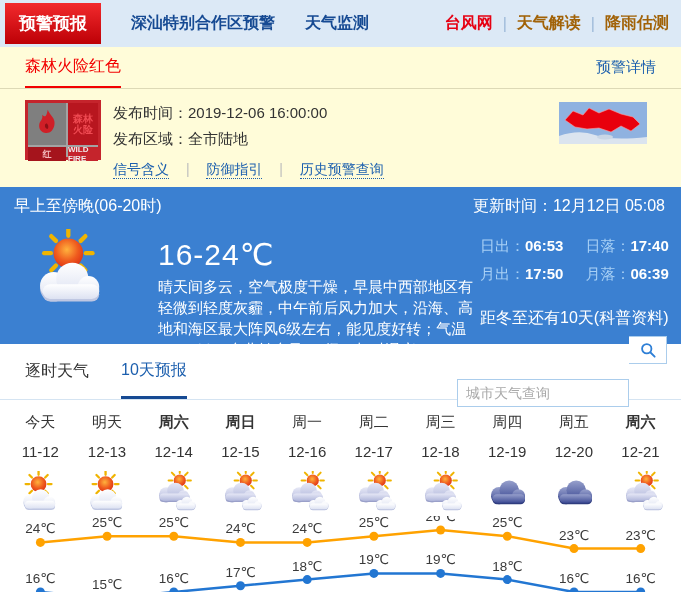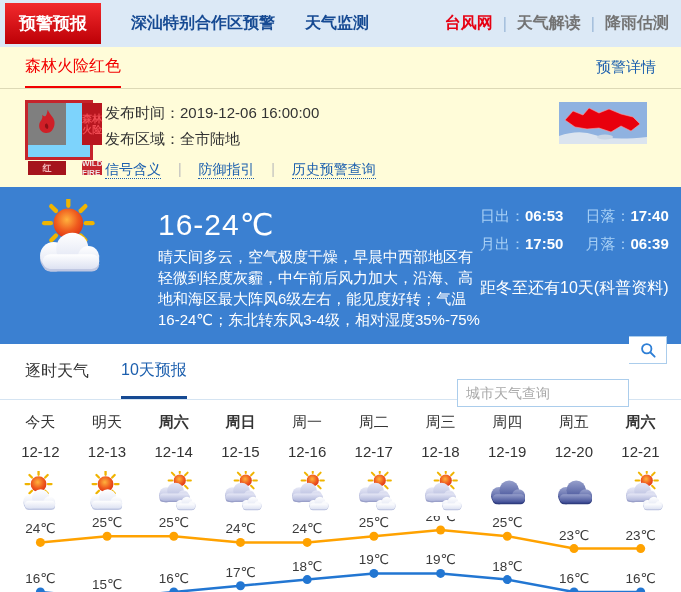--- a/index.html
+++ b/index.html
@@ -6,33 +6,33 @@
   body { font-family:"Liberation Sans","DejaVu Sans",sans-serif; background:#f4f4f4; }
   .page { width:681px; height:592px; background:#fff; overflow:hidden; position:relative; }
 
   
   .topnav { height:47px; background:#dce9f6; display:flex; align-items:center; }
   .nav-btn { margin:5px 0 5px 5px; padding:9px 14px; background:linear-gradient(180deg,#f22a2d,#bd0006);
              color:#fff; font-size:17px; font-weight:bold; cursor:pointer; }
   .nav-link { margin-left:30px; color:#164a93; font-size:16px; font-weight:bold; cursor:pointer; text-decoration:none; }
   .nav-right { margin-left:auto; margin-right:12px; display:flex; align-items:center; font-size:16px; font-weight:bold; }
   .nav-right .sep { color:#9db9d8; margin:0 10px; font-weight:normal; }
-  .nav-right .r-link { color:#737373; cursor:pointer; }
+  .nav-right .r-link { color:#a16207; cursor:pointer; }
   .nav-right .r-link.hot { color:#e60012; }
 
   
   .warnbar { height:42px; background:#fffcd9; display:flex; align-items:center; border-bottom:1px solid #ddd9b6; }
   .warn-tab { margin-left:25px; color:#f20000; font-size:16px; height:100%; display:flex; align-items:center;
               border-bottom:2px solid #f20000; cursor:pointer; }
   .warn-detail-link { margin-left:auto; margin-right:25px; color:#1c5fae; font-size:15px; cursor:pointer; }
 
   
   .warnsec { height:98px; background:#fffcd9; display:flex; padding:11px 18px 0 25px; }
-  .fire-icon { width:68px; height:60px; background:#7dd3fc; border:3px solid #c5242c; flex:none;
-               display:grid; grid-template-columns:38px 1fr; grid-template-rows:42px 14px; gap:16px; }
+  .fire-icon { width:76px; height:60px; background:#a3a3a3; border:3px solid #c5242c; flex:none;
+               display:grid; grid-template-columns:38px 1fr; grid-template-rows:42px 14px; gap:2px; }
   .fi-flame { background:#7f7f7f; display:flex; align-items:center; justify-content:center; }
   .fi-cn { display:flex; flex-direction:column; align-items:center; justify-content:center;
            font-size:10px; font-weight:bold; color:#ef4a52; line-height:11px; background:#b8161f; }
   .fi-red { background:#a5141c; color:#f4b9bc; font-size:9px; font-weight:bold; display:flex; align-items:center; justify-content:center; }
   .fi-en { background:#c5242c; color:#efe9e9; font-size:8px; font-weight:bold; display:flex; align-items:center; justify-content:center; }
   .warn-mid { margin-left:12px; }
   .warn-row { font-size:15px; color:#333; line-height:26px; }
   .warn-links { margin-top:9px; font-size:14px; }
   .warn-links a { color:#1c5fae; text-decoration:none; border-bottom:1px dotted #1c5fae; padding-bottom:1px; cursor:pointer; }
   .warn-links .sep { color:#bdbdbd; margin:0 13px; }
@@ -152,20 +152,24 @@
     </div>
     <svg class="warn-map" viewBox="0 0 88 42">
       <rect width="88" height="42" fill="#8fb2e0"></rect>
       <path d="M0,34 Q20,27 36,33 T88,35 V42 H0 Z" fill="#dbe4ef"></path>
       <ellipse cx="46" cy="35" rx="8" ry="2.6" fill="#c9d6e6"></ellipse>
       <path d="M6,18 L14,9 L24,13 L30,6 L40,11 L50,7 L62,12 L74,15 L81,22 L72,29 L62,24 L52,30 L40,26 L28,27 L16,25 Z" fill="#e8000d" stroke="#ff9a9a" stroke-width="0.6"></path>
     </svg>
   </div>
 
   <div class="bluepanel">
+    <div class="bp-head">
+      <span>早上至傍晚(06-20时)</span>
+      <span class="bp-update">更新时间：12月12日 05:08</span>
+    </div>
     <div class="bp-body">
       <div class="big-icon" id="big-weather-icon"><svg width="86" height="78" viewBox="0 0 64 58">
             <g stroke="#f0b400" stroke-width="3.2" stroke-linecap="round">
               <line x1="43.0" y1="18.0" x2="48.0" y2="18.0"></line>
               <line x1="39.2" y1="27.2" x2="42.7" y2="30.7"></line>
               <line x1="30.0" y1="31.0" x2="30.0" y2="36.0"></line>
               <line x1="20.8" y1="27.2" x2="17.3" y2="30.7"></line>
               <line x1="17.0" y1="18.0" x2="12.0" y2="18.0"></line>
               <line x1="20.8" y1="8.8" x2="17.3" y2="5.3"></line>
               <line x1="30.0" y1="5.0" x2="30.0" y2="0.0"></line>
@@ -220,21 +224,21 @@
         <div class="f-cell f-name bold">周六</div>
         <div class="f-cell f-name bold">周日</div>
         <div class="f-cell f-name">周一</div>
         <div class="f-cell f-name">周二</div>
         <div class="f-cell f-name">周三</div>
         <div class="f-cell f-name">周四</div>
         <div class="f-cell f-name">周五</div>
         <div class="f-cell f-name bold">周六</div>
       </div>
     <div class="f-row" id="f-dates">
-        <div class="f-cell f-date">12-12</div>
+        <div class="f-cell f-date">11-12</div>
         <div class="f-cell f-date">12-13</div>
         <div class="f-cell f-date">12-14</div>
         <div class="f-cell f-date">12-15</div>
         <div class="f-cell f-date">12-16</div>
         <div class="f-cell f-date">12-17</div>
         <div class="f-cell f-date">12-18</div>
         <div class="f-cell f-date">12-19</div>
         <div class="f-cell f-date">12-20</div>
         <div class="f-cell f-date">12-21</div>
       </div>

